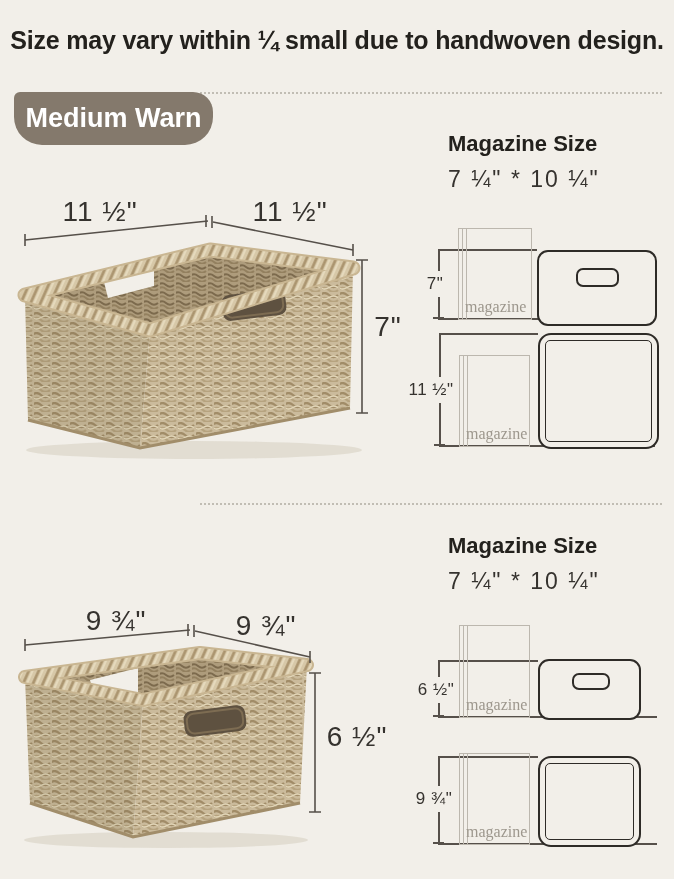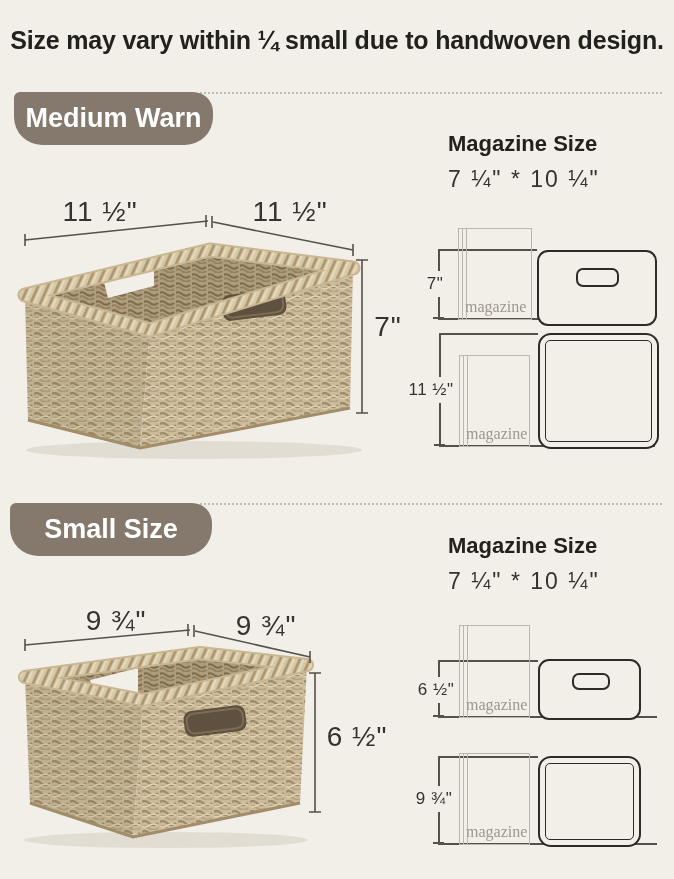--- a/index.html
+++ b/index.html
@@ -150,21 +150,20 @@
         <div class="mag-label">magazine</div>
       </div>
       <div class="diag-label" style="left:11px;top:264px">11 ½"</div>
       <div class="basket-top" style="left:118px;top:207px;width:117px;height:112px">
         <div class="basket-top-inner"></div>
       </div>
     </div>
   </div>
 
   <div class="divider" id="divider-s"></div>
-  <div class="badge" id="badge-s">Small Size</div>
 
   <div class="basket-area" id="basket-s">
     <svg width="396" height="262" viewBox="0 0 396 262">
       <ellipse cx="150" cy="240" rx="142" ry="8" fill="#ddd8cc" opacity="0.8"></ellipse>
       <path d="M9,77 L184,53 L291,65 L127,100 Z" fill="url(#pwd)"></path>
       <path d="M74,80 L122,68 L122,92 L80,102 Z" fill="var(--background,#f2efe9)"></path>
       <path d="M9,77 L127,100 L117,237 L14,203 Z" fill="url(#pwv)"></path>
       <path d="M9,77 L127,100 L117,237 L14,203 Z" fill="#5b4a33" opacity="0.10"></path>
       <path d="M127,100 L291,65 L284,203 L117,237 Z" fill="url(#pwv)"></path>
       <path d="M14,203 L117,237 L284,203" fill="none" stroke="#a18d6a" stroke-width="3"></path>

